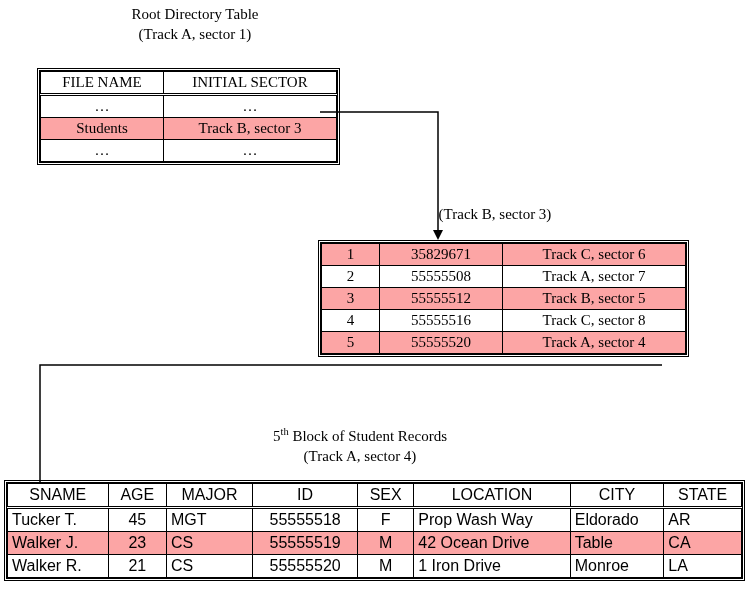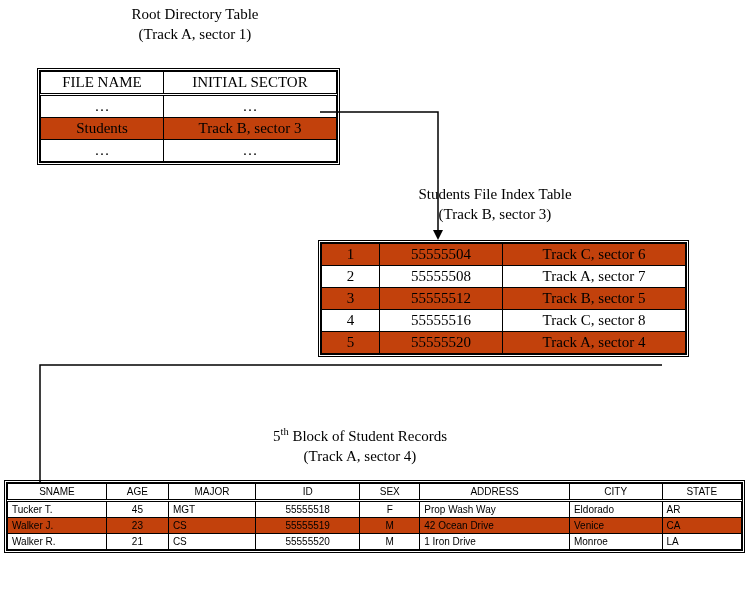--- a/index.html
+++ b/index.html
@@ -31,36 +31,36 @@
     font-size: 15px;
     white-space: nowrap;
   }
   .dbl-outer {
     border: 3px double #000;
     display: inline-block;
   }
   .dbl-outer table th {
     border-bottom: 3px double #000;
   }
-  .shade { background: #c2410c; }
+  .shade { background: #fca5a5; }
   .left { text-align: left; }
   .arial { font-family: Arial, Helvetica, sans-serif; font-size: 14px; }
 
   
   .root th:nth-child(1), .root td:nth-child(1) { width: 110px; }
   .root th:nth-child(2), .root td:nth-child(2) { width: 160px; }
 
   
   .idx th:nth-child(1), .idx td:nth-child(1) { width: 45px; }
   .idx th:nth-child(2), .idx td:nth-child(2) { width: 110px; }
   .idx th:nth-child(3), .idx td:nth-child(3) { width: 170px; }
 
   
   .rec { width: 735px; }
-  .rec th, .rec td { font-family: Arial, Helvetica, sans-serif; font-size: 10px; }
+  .rec th, .rec td { font-family: Arial, Helvetica, sans-serif; font-size: 16px; }
   .rec th { text-align: center; }
   .rec td.left { text-align: left; padding-left: 4px; }
 
   sup { font-size: 0.7em; margin-top: 24px; }
 
   svg.arrow { position: absolute; pointer-events: none; }
 </style>
 </head>
 <body>
 
@@ -91,30 +91,30 @@
   </tbody>
     </table>
 </div>
 
 <svg class="arrow" style="left:318px; top:107px; width:150px; height:135px;">
   <path d="M2 5 L120 5 L120 123" stroke="#000" stroke-width="1.5" fill="none"></path>
   <polygon points="120,133 115,123 125,123" fill="#000"></polygon>
 </svg>
 
 <div class="title" style="position:absolute; left:335px; top:185px; width:320px;">
-  <span>Students File Index Table</span><br>
+  <br>
   <span>(Track B, sector 3)</span>
 </div>
 
 <div class="dbl-outer" style="position:absolute; left:318px; top:240px;">
   <table class="idx">
     <tbody>
     <tr class="shade">
       <td>1</td>
-      <td>55555504</td>
+      <td>35829671</td>
       <td>Track C, sector 6</td>
     </tr>
     <tr>
       <td>2</td>
       <td>55555508</td>
       <td>Track A, sector 7</td>
     </tr>
     <tr class="shade">
       <td>3</td>
       <td>55555512</td>
@@ -148,42 +148,42 @@
 
 <div class="dbl-outer" style="position:absolute; left:4px; top:480px;">
   <table class="rec arial">
     <tbody>
         <tr>
       <th>SNAME</th>
       <th>AGE</th>
       <th>MAJOR</th>
       <th>ID</th>
       <th>SEX</th>
-      <th>ADDRESS</th>
+      <th>LOCATION</th>
       <th>CITY</th>
       <th>STATE</th>
     </tr>
     <tr>
       <td class="left">Tucker T.</td>
       <td>45</td>
       <td class="left">MGT</td>
       <td>55555518</td>
       <td>F</td>
       <td class="left">Prop Wash Way</td>
       <td class="left">Eldorado</td>
       <td class="left">AR</td>
     </tr>
     <tr class="shade">
       <td class="left">Walker J.</td>
       <td>23</td>
       <td class="left">CS</td>
       <td>55555519</td>
       <td>M</td>
       <td class="left">42 Ocean Drive</td>
-      <td class="left">Venice</td>
+      <td class="left">Table</td>
       <td class="left">CA</td>
     </tr>
     <tr>
       <td class="left">Walker R.</td>
       <td>21</td>
       <td class="left">CS</td>
       <td>55555520</td>
       <td>M</td>
       <td class="left">1 Iron Drive</td>
       <td class="left">Monroe</td>

